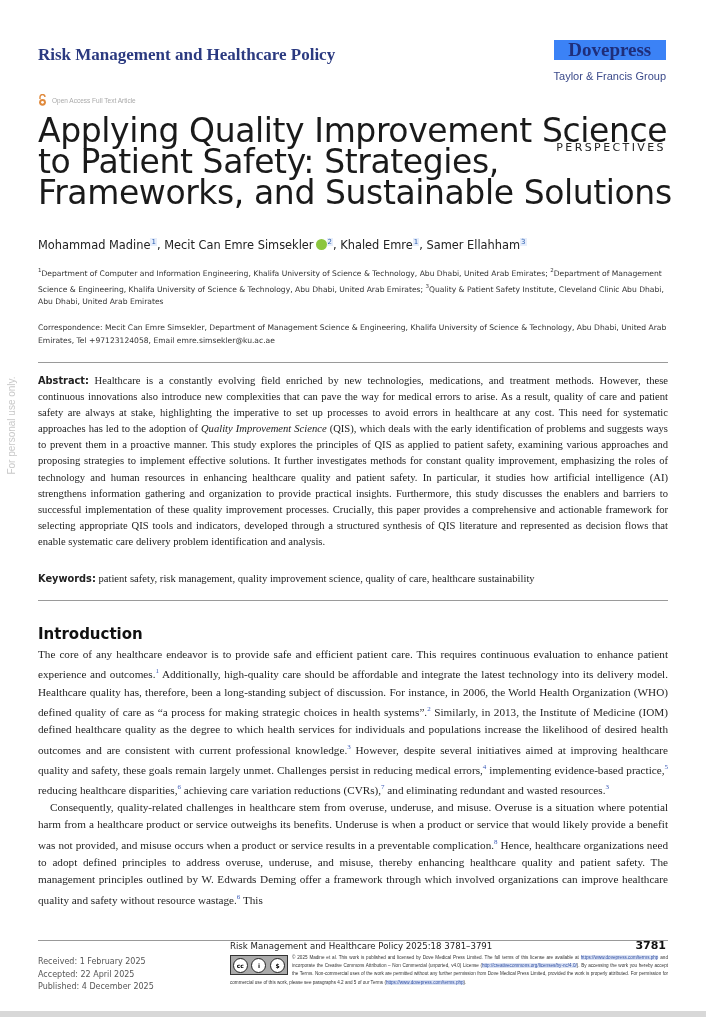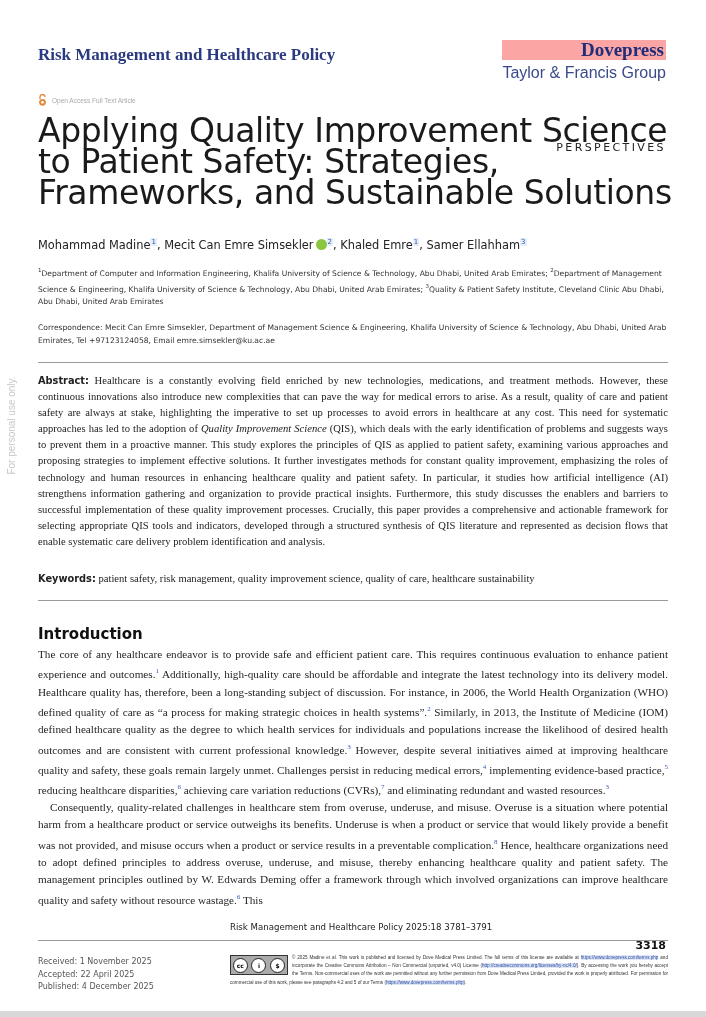--- a/index.html
+++ b/index.html
@@ -13,24 +13,24 @@
     position:absolute; left:-38px; top:420px; transform:rotate(-90deg);
     font-family:"Liberation Sans", sans-serif; font-size:10px; color:#c8c8c8; white-space:nowrap;
   }
   .journal-title {
     position:absolute; left:38px; top:45px; font-family:"Liberation Serif", serif;
     font-weight:bold; font-size:17px; color:#2b3a80;
   }
   .publisher { position:absolute; right:40px; top:40px; text-align:right; }
   .publisher .brand {
     font-family:"Liberation Serif", serif; font-weight:bold; font-size:19px; color:#1f2e7a;
-    background:#fca5a5; padding:0 2px; line-height:20px;
+    background:#3b82f6; padding:0 2px; line-height:20px;text-align:center;
   }
   .publisher .group {
-    font-family:"Liberation Sans", sans-serif; font-size:16px; color:#3b4a8a; margin-top:4px;
+    font-family:"Liberation Sans", sans-serif; font-size:11px; color:#3b4a8a; margin-top:10px;
   }
   .oa { position:absolute; left:38px; top:94px; display:flex; align-items:center; gap:5px; }
   .oa .lock { width:9px; height:12px; }
   .oa span.txt { font-family:"Liberation Sans", sans-serif; font-size:6.5px; color:#aaa; }
   .article-type {
     position:absolute; right:40px; top:97px; font-family:"DejaVu Sans", sans-serif;
     font-size:11px; letter-spacing:2.4px; color:#222;margin-top:44px;
   }
   .title {
     position:absolute; left:38px; top:115px; width:640px; font-family:"DejaVu Sans", sans-serif;
@@ -71,21 +71,21 @@
   }
   .body-text p { margin:0; }
   .body-text p + p { text-indent:12px; }
   .body-text sup { color:#3a5bb8; font-size:7px; }
   .footer-rule { position:absolute; left:38px; top:940px; width:630px; height:1px; background:#999; }
   .dates {
     position:absolute; left:38px; top:956px; font-family:"DejaVu Sans", sans-serif;
     font-size:8px; line-height:12.5px; color:#555;
   }
   .citation {
-    position:absolute; left:230px; top:922px; font-family:"DejaVu Sans", sans-serif;
+    position:absolute; left:230px; top:941px; font-family:"DejaVu Sans", sans-serif;
     font-size:8.6px; color:#222;
   }
   .pagenum {
     position:absolute; right:40px; top:939px; font-family:"DejaVu Sans", sans-serif;
     font-weight:bold; font-size:11px; color:#111;
   }
   .license { position:absolute; left:230px; top:954px; width:438px; }
   .cc {
     float:left; width:56px; height:18px; background:#aaa; border:1px solid #333;
     margin:1px 4px 0 0; display:flex; align-items:center; justify-content:space-around;
@@ -154,27 +154,27 @@
   <h2 class="h-intro" style="margin:0;">Introduction</h2>
 
   <div class="body-text">
     <p id="p1"><span>The core of any healthcare endeavor is to provide safe and efficient patient care. This requires continuous evaluation to enhance patient experience and outcomes.</span><sup>1</sup><span> Additionally, high-quality care should be affordable and integrate the latest technology into its delivery model. Healthcare quality has, therefore, been a long-standing subject of discussion. For instance, in 2006, the World Health Organization (WHO) defined quality of care as “a process for making strategic choices in health systems”.</span><sup>2</sup><span> Similarly, in 2013, the Institute of Medicine (IOM) defined healthcare quality as the degree to which health services for individuals and populations increase the likelihood of desired health outcomes and are consistent with current professional knowledge.</span><sup>3</sup><span> However, despite several initiatives aimed at improving healthcare quality and safety, these goals remain largely unmet. Challenges persist in reducing medical errors,</span><sup>4</sup><span> implementing evidence-based practice,</span><sup>5</sup><span> reducing healthcare disparities,</span><sup>6</sup><span> achieving care variation reductions (CVRs),</span><sup>7</sup><span> and eliminating redundant and wasted resources.</span><sup>3</sup></p>
     <p id="p2"><span>Consequently, quality-related challenges in healthcare stem from overuse, underuse, and misuse. Overuse is a situation where potential harm from a healthcare product or service outweighs its benefits. Underuse is when a product or service that would likely provide a benefit was not provided, and misuse occurs when a product or service results in a preventable complication.</span><sup>8</sup><span> Hence, healthcare organizations need to adopt defined principles to address overuse, underuse, and misuse, thereby enhancing healthcare quality and patient safety. The management principles outlined by W. Edwards Deming offer a framework through which involved organizations can improve healthcare quality and safety without resource wastage.</span><sup>6</sup><span> This</span></p>
   </div>
 
   <div class="footer-rule"></div>
 
   <div class="dates">
-    <div>Received: 1 November 2025</div>
+    <div>Received: 1 February 2025</div>
     <div>Accepted: 22 April 2025</div>
     <div>Published: 4 December 2025</div>
   </div>
 
   <div class="citation">Risk Management and Healthcare Policy 2025:18 3781–3791</div>
-  <div class="pagenum">3318</div>
+  <div class="pagenum">3781</div>
 
   <div class="license">
     <div class="cc">
       <span>cc</span>
       <span>i</span>
       <span>$</span>
     </div>
     <div class="txt">
       <span>© 2025 Madine et al. This work is published and licensed by Dove Medical Press Limited. The full terms of this license are available at </span><span class="lnk">https://www.dovepress.com/terms.php</span><span> and incorporate the Creative Commons Attribution – Non Commercial (unported, v4.0) License (</span><span class="lnk">http://creativecommons.org/licenses/by-nc/4.0/</span><span>). By accessing the work you hereby accept the Terms. Non-commercial uses of the work are permitted without any further permission from Dove Medical Press Limited, provided the work is properly attributed. For permission for commercial use of this work, please see paragraphs 4.2 and 5 of our Terms (</span><span class="lnk">https://www.dovepress.com/terms.php</span><span>).</span>
     </div>

